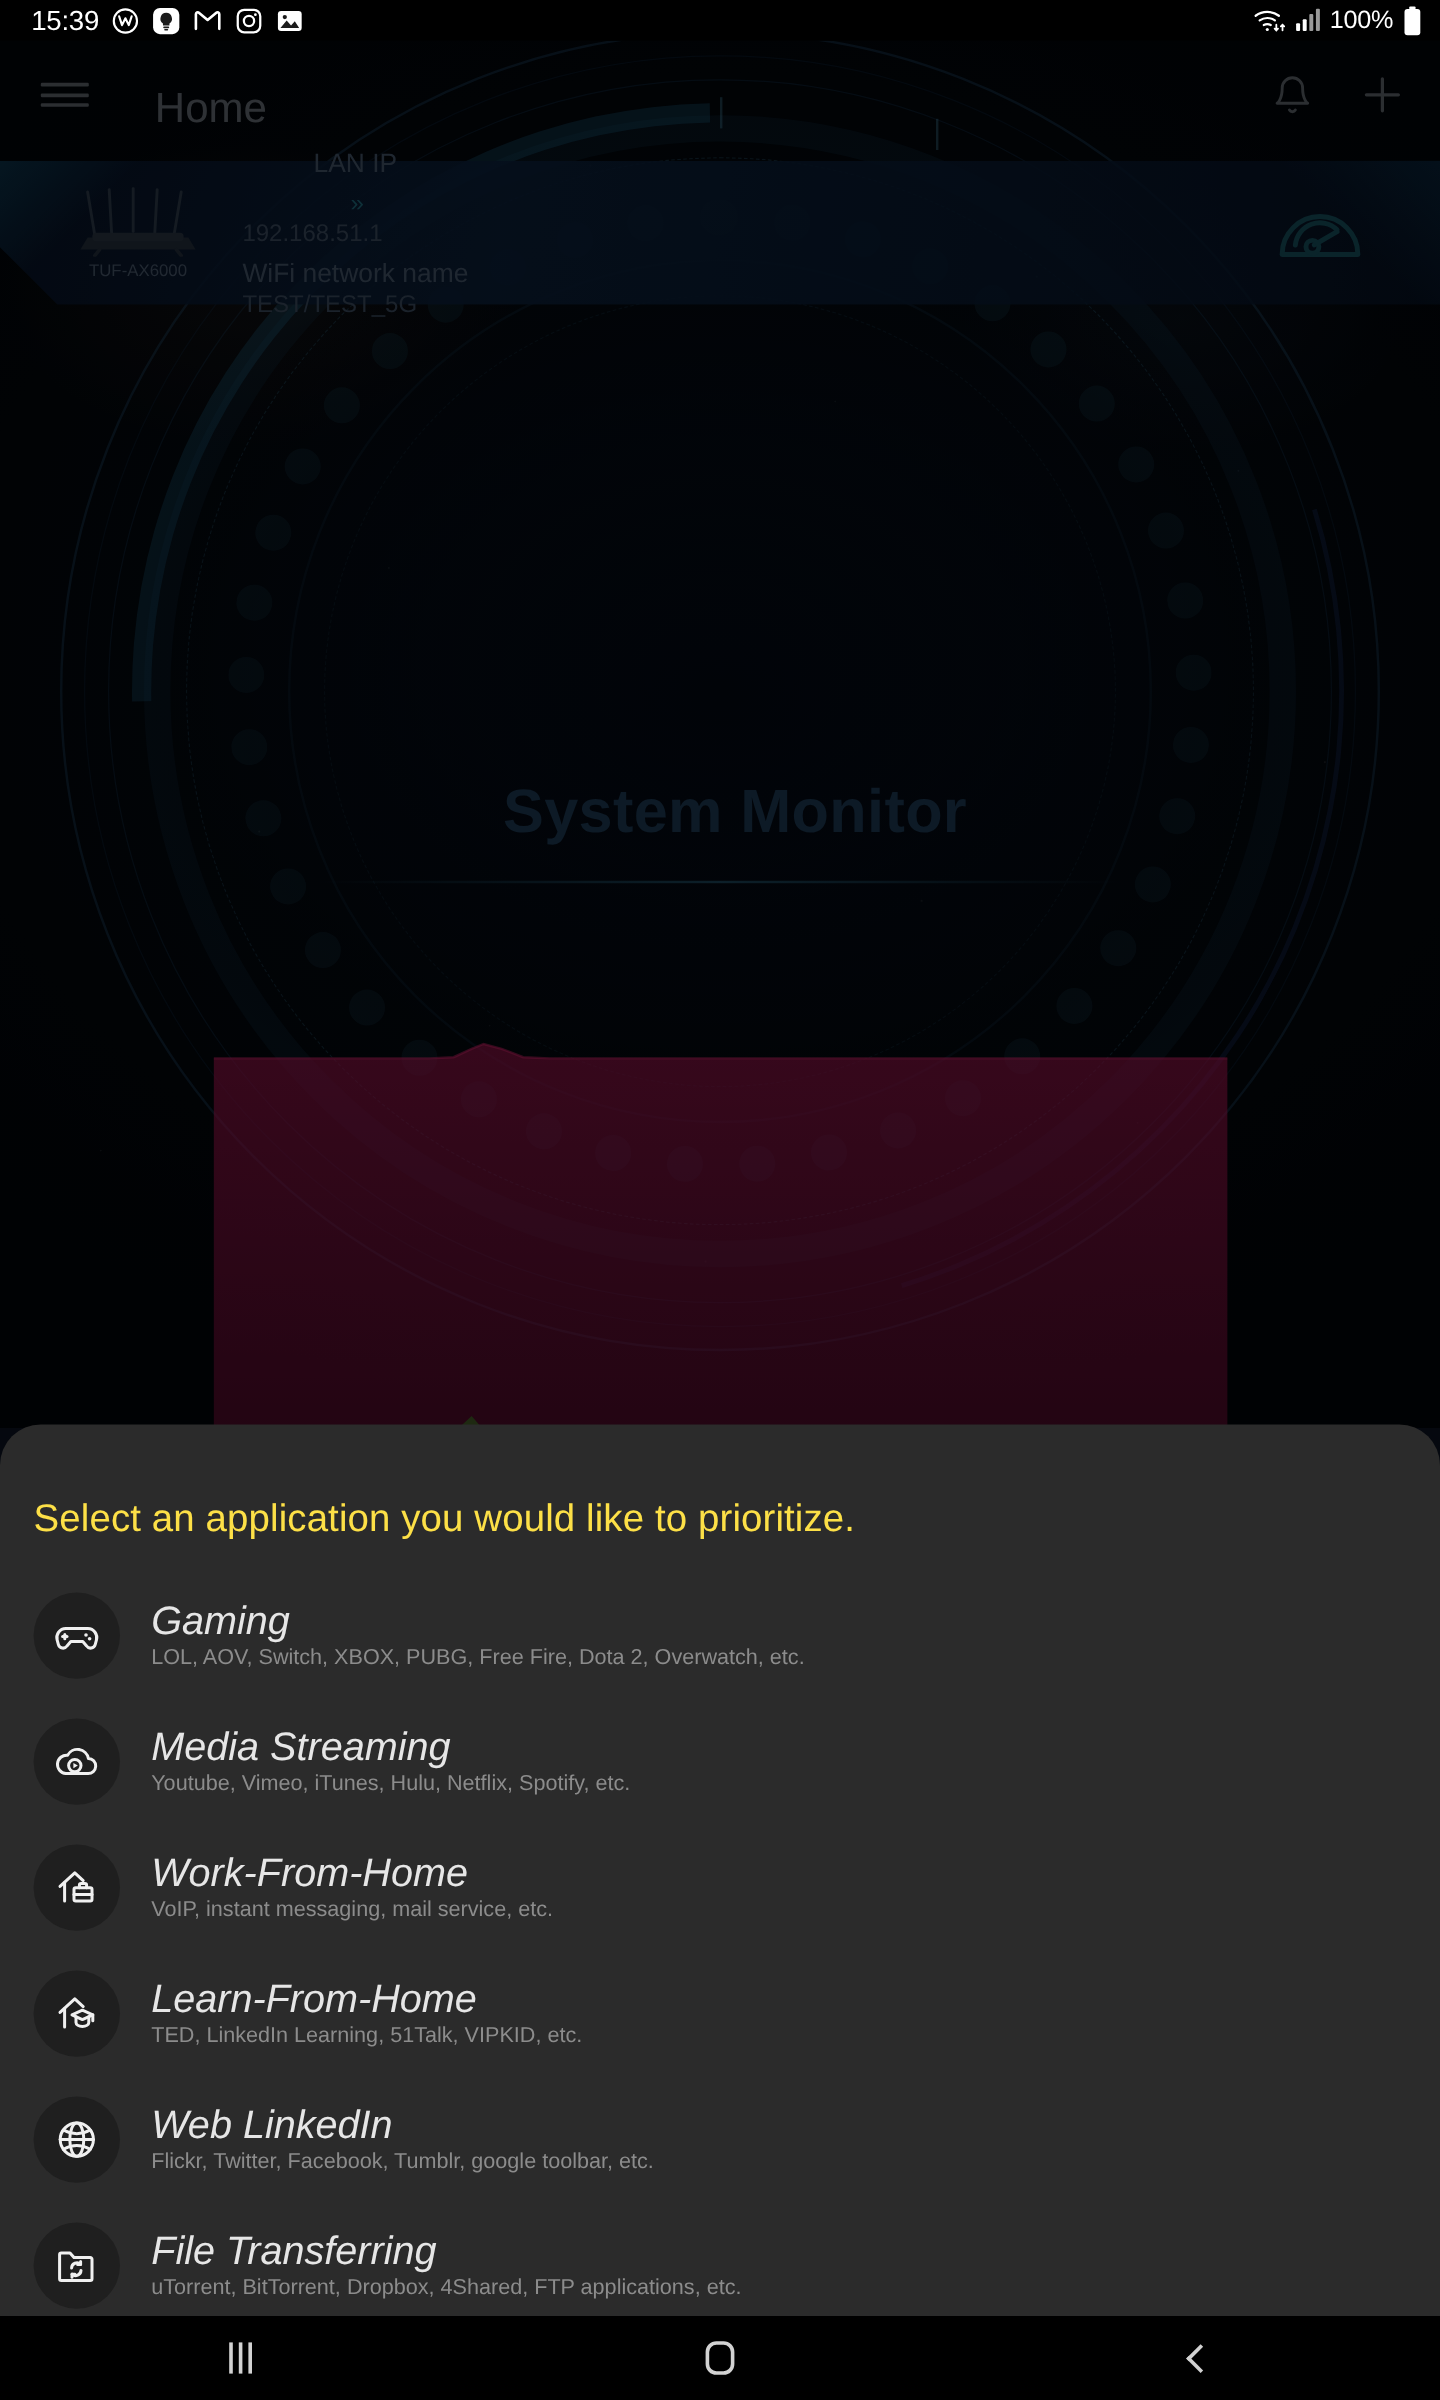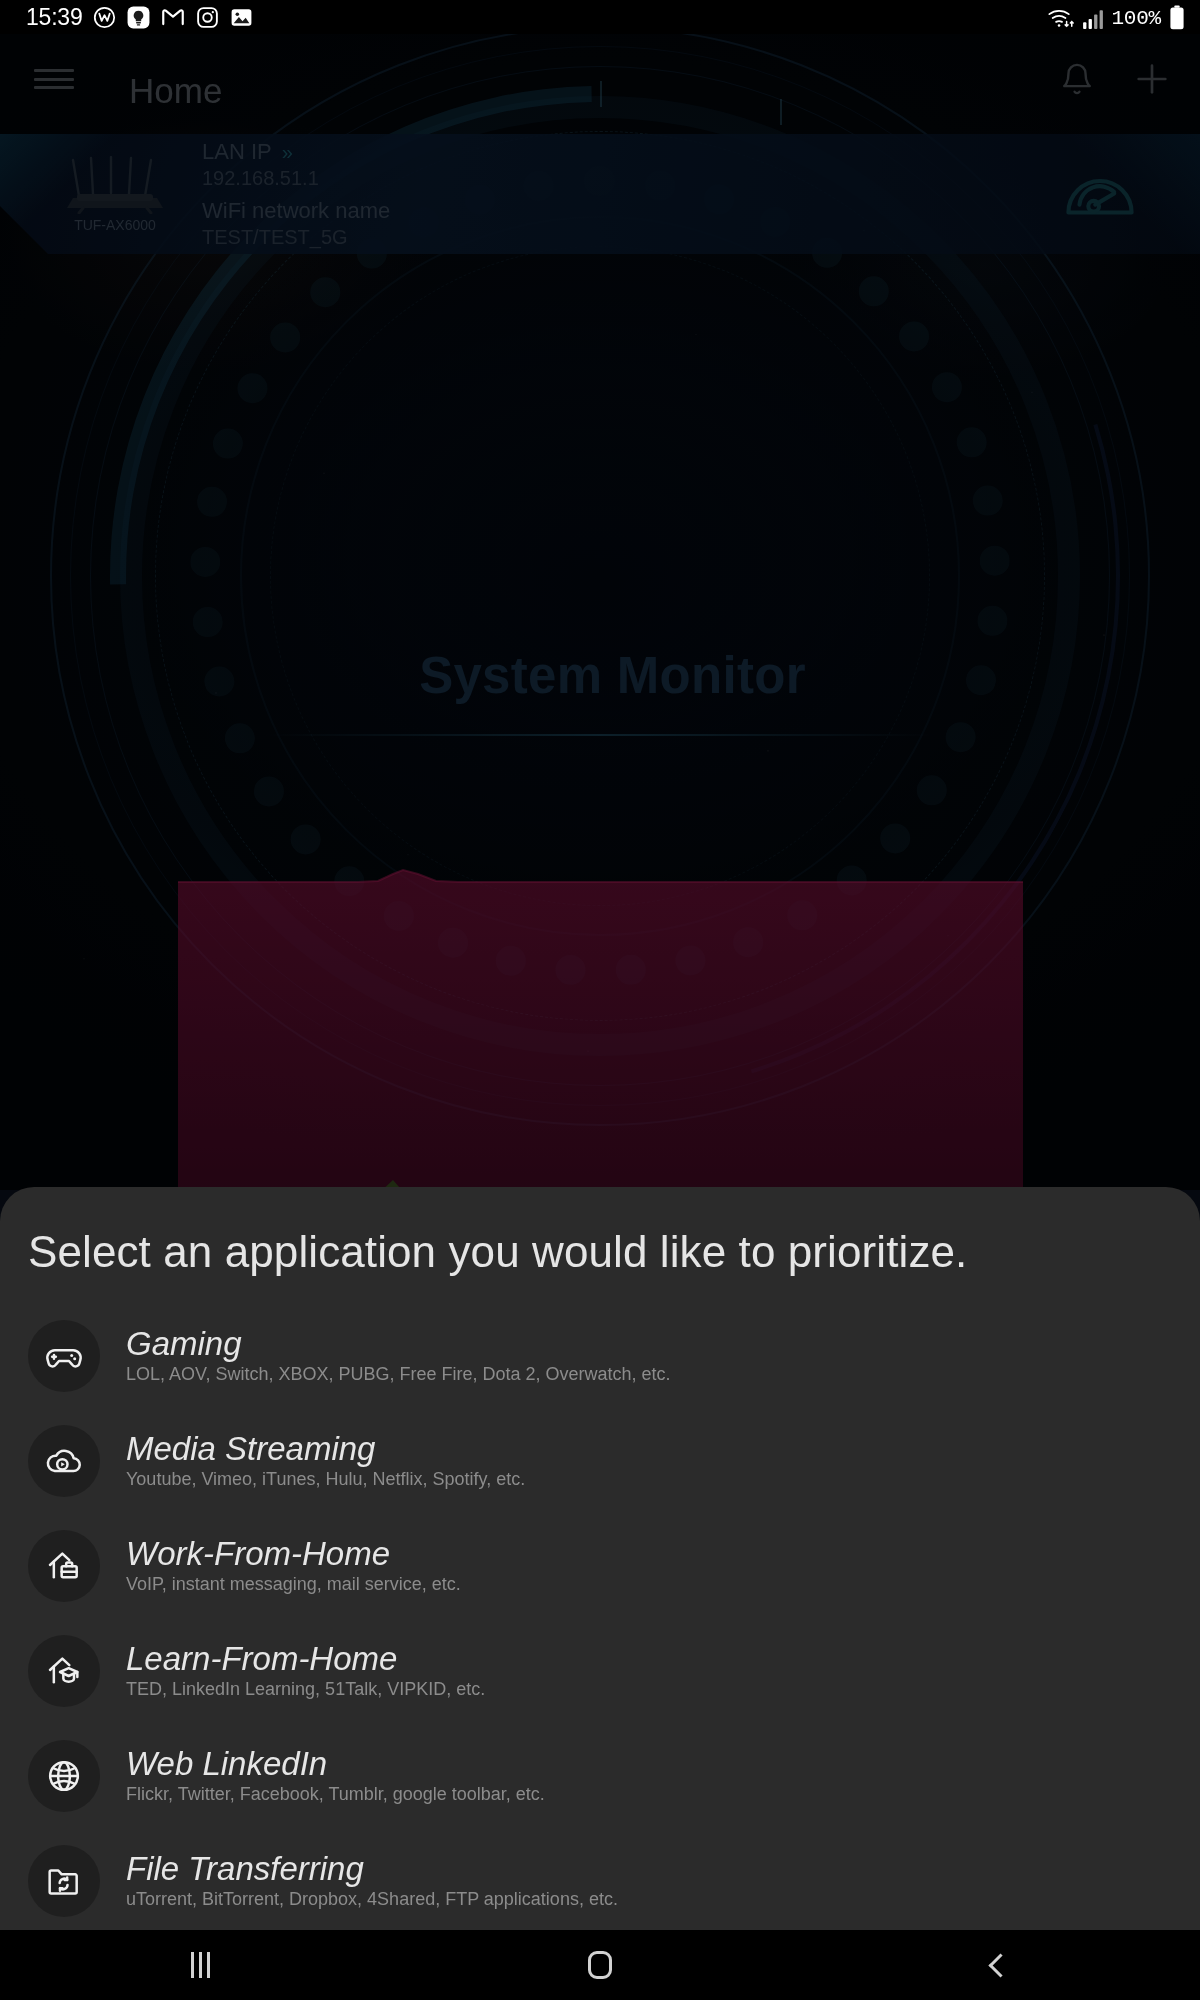--- a/index.html
+++ b/index.html
@@ -35,23 +35,22 @@
   .sb-left { display: flex; align-items: center; gap: 9px; }
   .sb-clock {
     color: #ffffff;
     font-size: 23px;
     letter-spacing: -0.2px;
     font-weight: 400;
   }
   .sb-right {
     margin-left: auto;
     display: flex;
-    align-items: flex-end;
+    align-items: flex-start;
     gap: 7px;
-    font-family: Liberation Mono, monospace;
   }
   .sb-batt-pct {
     color: #ffffff;
     font-size: 21px;
     letter-spacing: -0.2px;
   }
   .sb-icon { display: flex; align-items: center; justify-content: center; }
 
   
   .scene {
@@ -245,21 +244,21 @@
     width: 130px;
     display: flex; flex-direction: column; align-items: center;
     margin-right: 22px;
   }
   .rc-device-name {
     color: #4a5a6e;
     font-size: 14px;
     margin-top: 3px;
   }
   .rc-fields { display: flex; flex-direction: column; gap: 2px; }
-  .rc-row { display: flex; align-items: center; gap: 10px; }
+  .rc-row { display: flex; align-items: center; gap: 10px; flex-direction: column; }
   .rc-label { color: #46576c; font-size: 22px; }
   .rc-chevrons { color: #1f6b7d; font-size: 20px; letter-spacing: -3px; }
   .rc-value { color: #3c4d61; font-size: 20px; }
   .rc-gauge {
     position: absolute;
     right: 62px;
     top: 50%;
     transform: translateY(-50%);
   }
 
@@ -278,23 +277,23 @@
     position: absolute;
     left: 0; bottom: 70px;
     width: 1200px;
     height: 743px;
     background: #2b2b2b;
     border-radius: 34px 34px 0 0;
     z-index: 40;
     overflow: hidden;
   }
   .sheet-title {
-    color: #e5e5e5;
-    font-size: 44px;
-    padding: 40px 0 0 28px;
+    color: #fde047;
+    font-size: 32px;
+    padding: 60px 0 0 28px;
     font-weight: 400;
     letter-spacing: 0.1px;
   }
   .app-list { margin-top: 26px; }
   .app-row {
     display: flex;
     align-items: center;
     padding: 0 0 0 28px;
     height: 105px;
     cursor: pointer;

